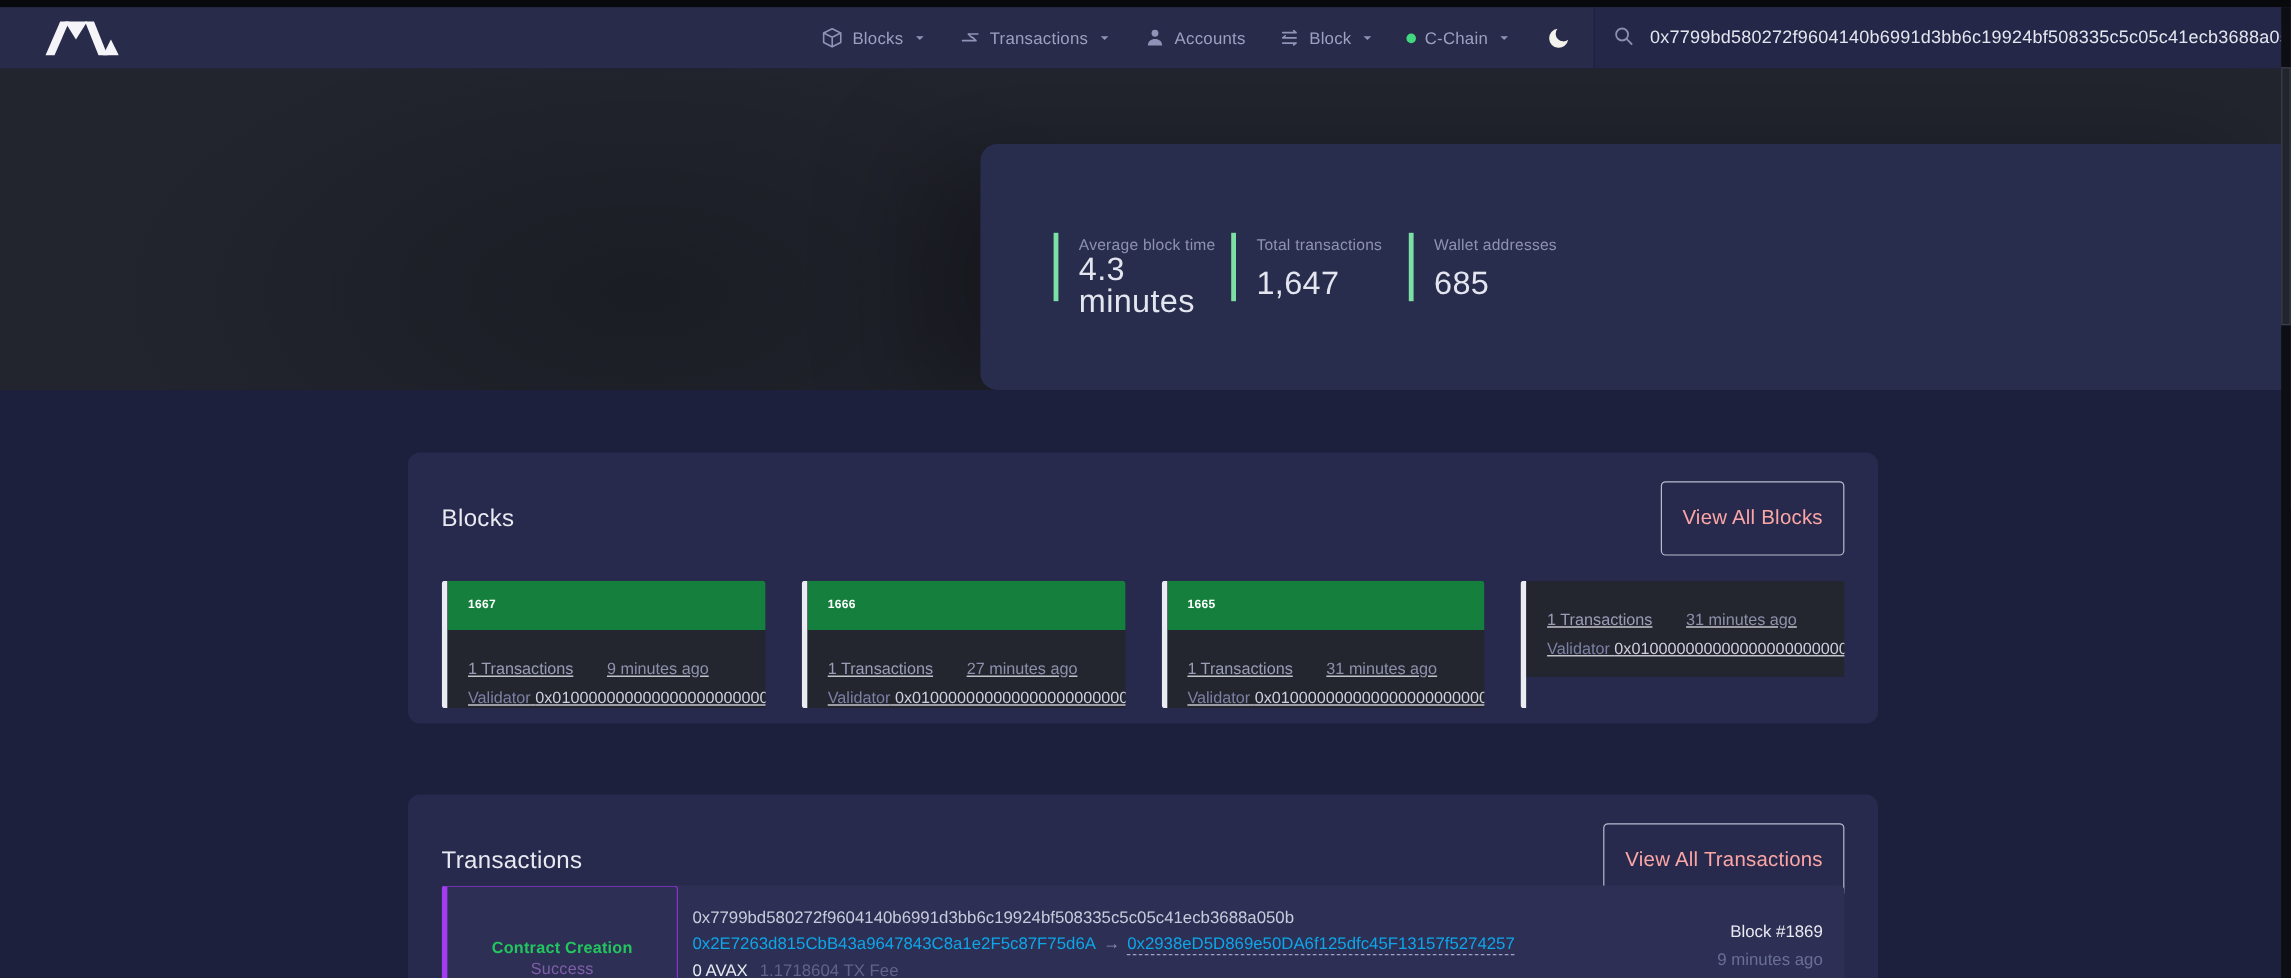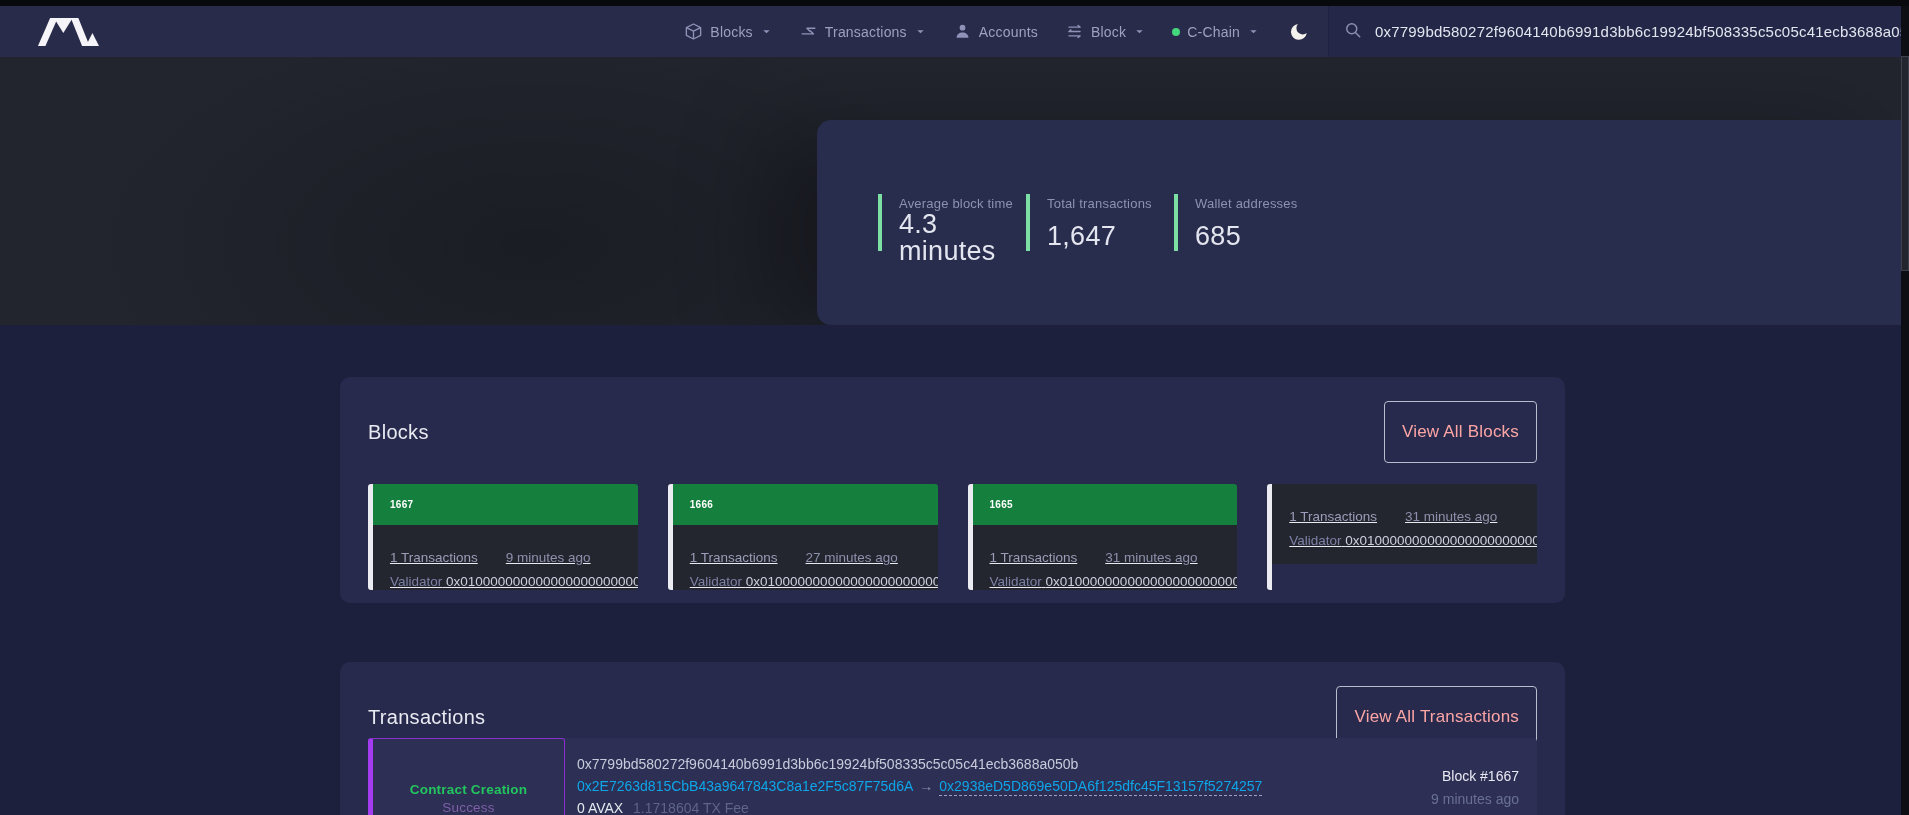--- a/index.html
+++ b/index.html
@@ -315,21 +315,21 @@
       <div class="tx-hash">0x7799bd580272f9604140b6991d3bb6c19924bf508335c5c05c41ecb3688a050b</div>
       <div class="tx-addrs">
         <span class="addr from">0x2E7263d815CbB43a9647843C8a1e2F5c87F75d6A</span><span class="arrow">→</span><span class="addr to">0x2938eD5D869e50DA6f125dfc45F13157f5274257</span>
       </div>
       <div class="tx-amount">
         <span class="amt">0 AVAX</span>
         <span class="fee">1.1718604 TX Fee</span>
       </div>
     </div>
     <div class="tx-right">
-      <div class="tx-block">Block #1667</div>
+      <div class="tx-block">Block #1869</div>
       <div class="tx-time">9 minutes ago</div>
     </div>
   </div>
 </section>
 
 <div class="scrollbar">
   <div class="scroll-thumb"></div>
 </div>
 
 </body></html>

